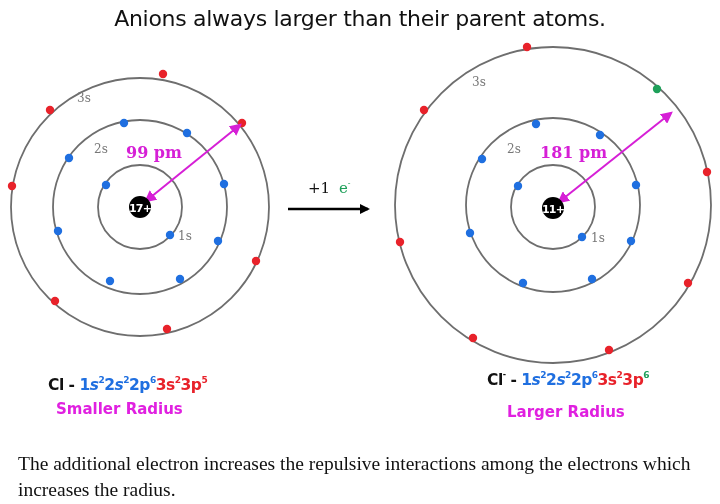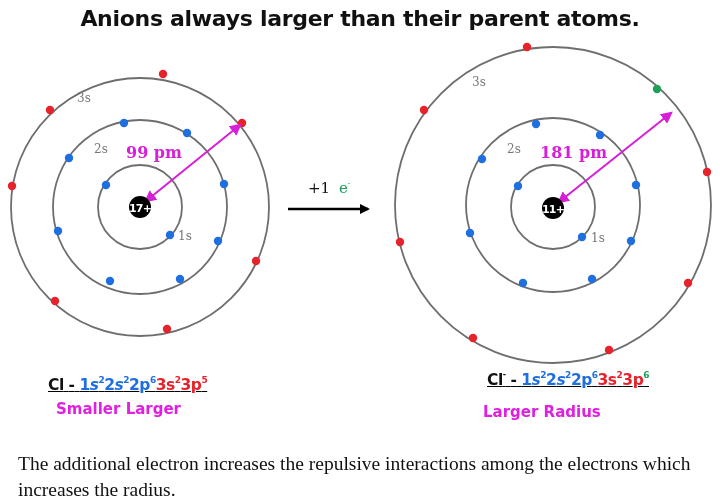--- a/index.html
+++ b/index.html
@@ -1,19 +1,19 @@
 <!DOCTYPE html>
 <html><head>
 <meta charset="utf-8">
 <style>
   html, body { margin:0; padding:0; background:#ffffff; }
   body { width:720px; height:504px; position:relative; overflow:hidden; font-family:"Liberation Sans", sans-serif; }
-  #title { position:absolute; left:0; top:6px; width:720px; text-align:center; font-family:"DejaVu Sans", sans-serif; font-weight:bold; font-size:22px; color:#111; letter-spacing:-0.3px; }
+  #title { position:absolute; left:0; top:6px; width:720px; text-align:center; font-family:"DejaVu Sans", sans-serif; font-weight:normal; font-size:22px; color:#111; letter-spacing:-0.3px; }
   svg#diagram { position:absolute; left:0; top:0; }
-  .formula { position:absolute; font-family:"DejaVu Sans", sans-serif; font-weight:bold; font-size:15.5px; white-space:nowrap; letter-spacing:-0.5px;text-decoration:underline; }
+  .formula { position:absolute; font-family:"DejaVu Sans", sans-serif; font-weight:bold; font-size:15.5px; white-space:nowrap; letter-spacing:-0.5px; }
   .formula sup { font-size:9px; vertical-align:7px; }
   .formula .it { font-style:italic; }
   .radius-label { position:absolute; font-family:"DejaVu Sans", sans-serif; font-weight:bold; font-size:15px; color:#e020e0; white-space:nowrap; }
   #caption { position:absolute; left:18px; top:451px; width:700px; font-family:Liberation Serif, serif; font-size:19.5px; line-height:26px; color:#111; }
 </style>
 </head>
 <body>
 
 <div id="title">Anions always larger than their parent atoms.</div>
 
@@ -111,22 +111,22 @@
     <circle cx="553" cy="208" r="11" fill="#000"></circle>
     <text x="553" y="212.5" text-anchor="middle" font-family="DejaVu Sans, sans-serif" font-weight="bold" font-size="11" fill="#fff" letter-spacing="-0.8">11+</text>
   </g>
 </svg>
 
 <div class="formula" style="left:48px; top:375px;">
   <span style="color:#111">Cl</span>
   <span style="color:#111">-</span>
   <span style="color:#1f6fe0"><span>1</span><span class="it">s</span><sup>2</sup><span>2</span><span class="it">s</span><sup>2</sup><span>2</span><span>p</span><sup>6</sup></span><span style="color:#e8222a"><span>3</span><span>s</span><sup>2</sup><span>3</span><span>p</span><sup>5</sup></span>
 </div>
-<div class="radius-label" style="left:56px; top:400px;">Smaller Larger</div>
+<div class="radius-label" style="left:56px; top:400px;">Smaller Radius</div>
 
 <div class="formula" style="left:487px; top:370px;">
   <span style="color:#111">Cl</span><sup style="color:#111; font-size:8px; vertical-align:8px;">-</sup>
   <span style="color:#111">-</span>
   <span style="color:#1f6fe0"><span>1</span><span class="it">s</span><sup>2</sup><span>2</span><span class="it">s</span><sup>2</sup><span>2</span><span>p</span><sup>6</sup></span><span style="color:#e8222a"><span>3</span><span>s</span><sup>2</sup><span>3</span><span>p</span><sup style="color:#1ea05a">6</sup></span>
 </div>
-<div class="radius-label" style="left:483px; top:403px;">Larger Radius</div>
+<div class="radius-label" style="left:507px; top:403px;">Larger Radius</div>
 
 <div id="caption">The additional electron increases the repulsive interactions among the electrons which increases the radius.</div>
 
 </body></html>

